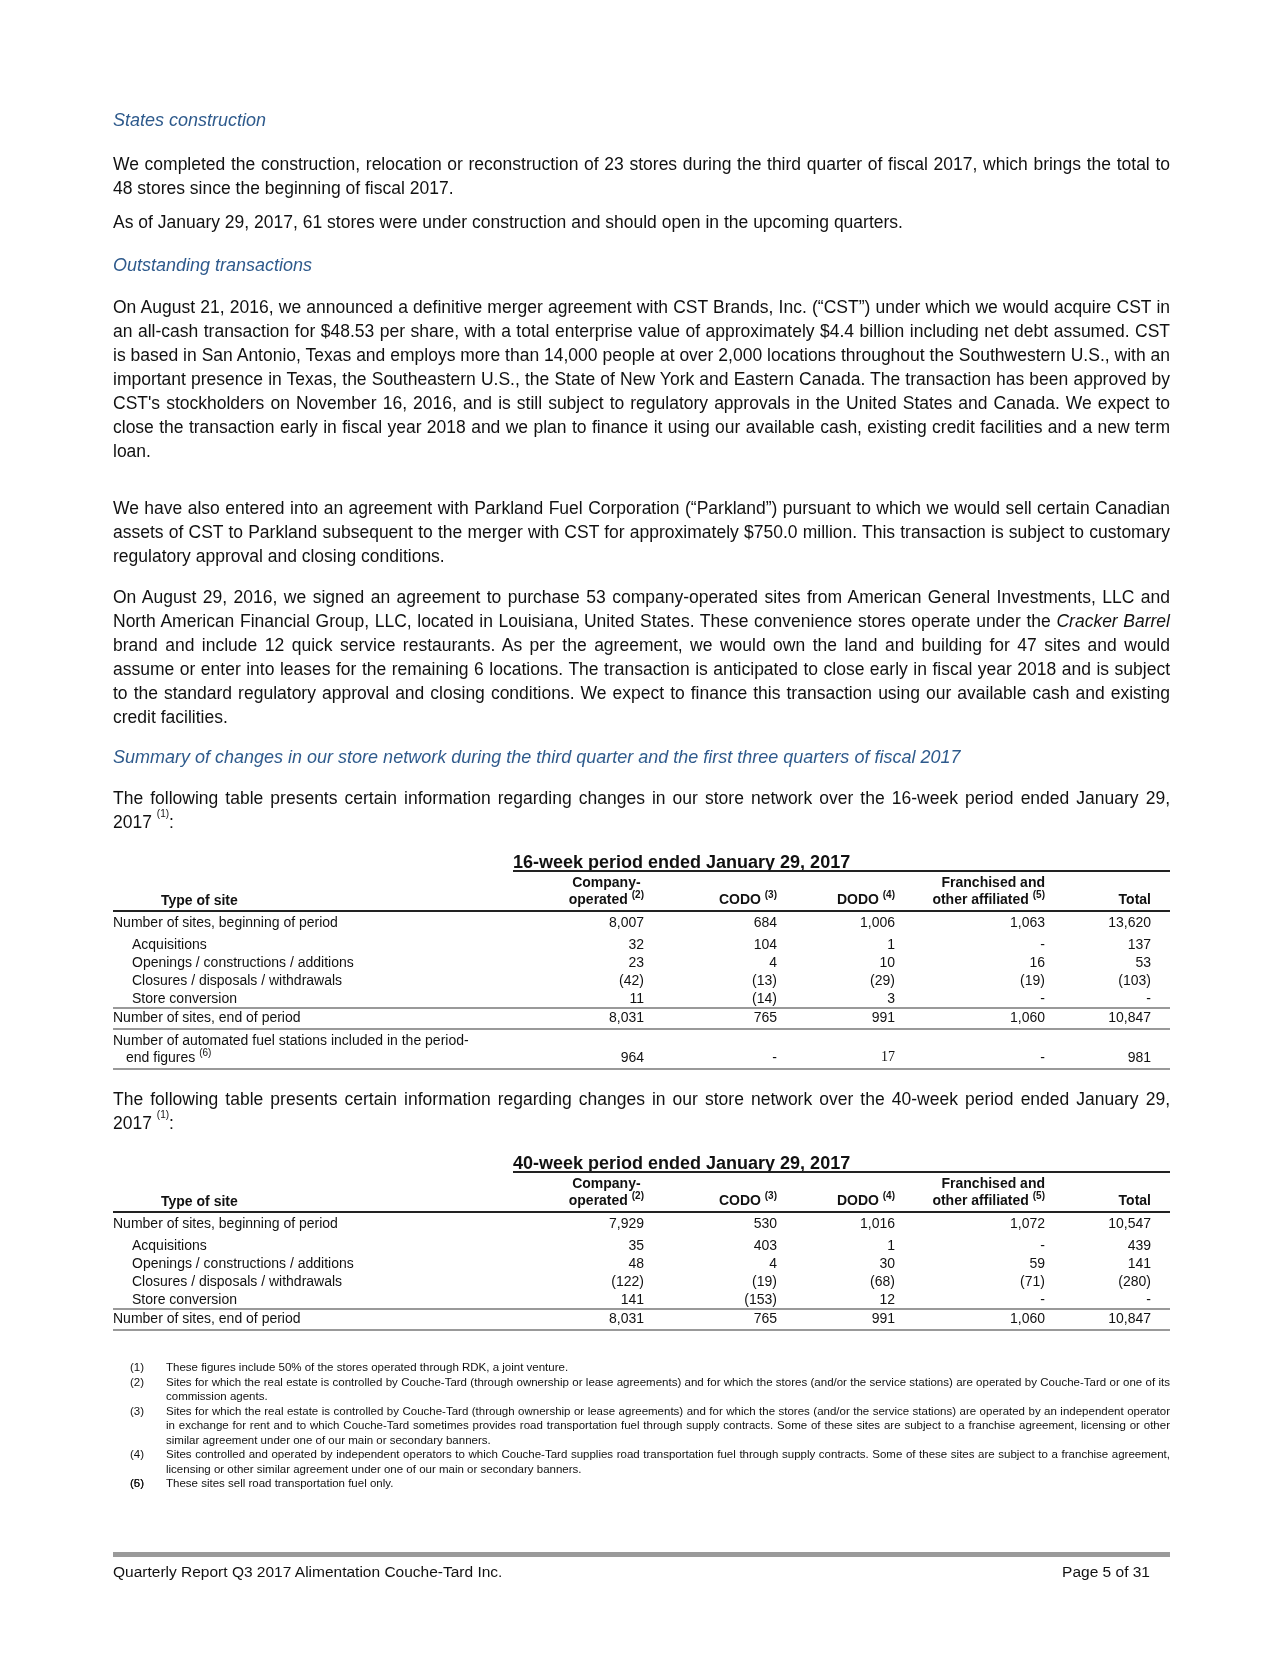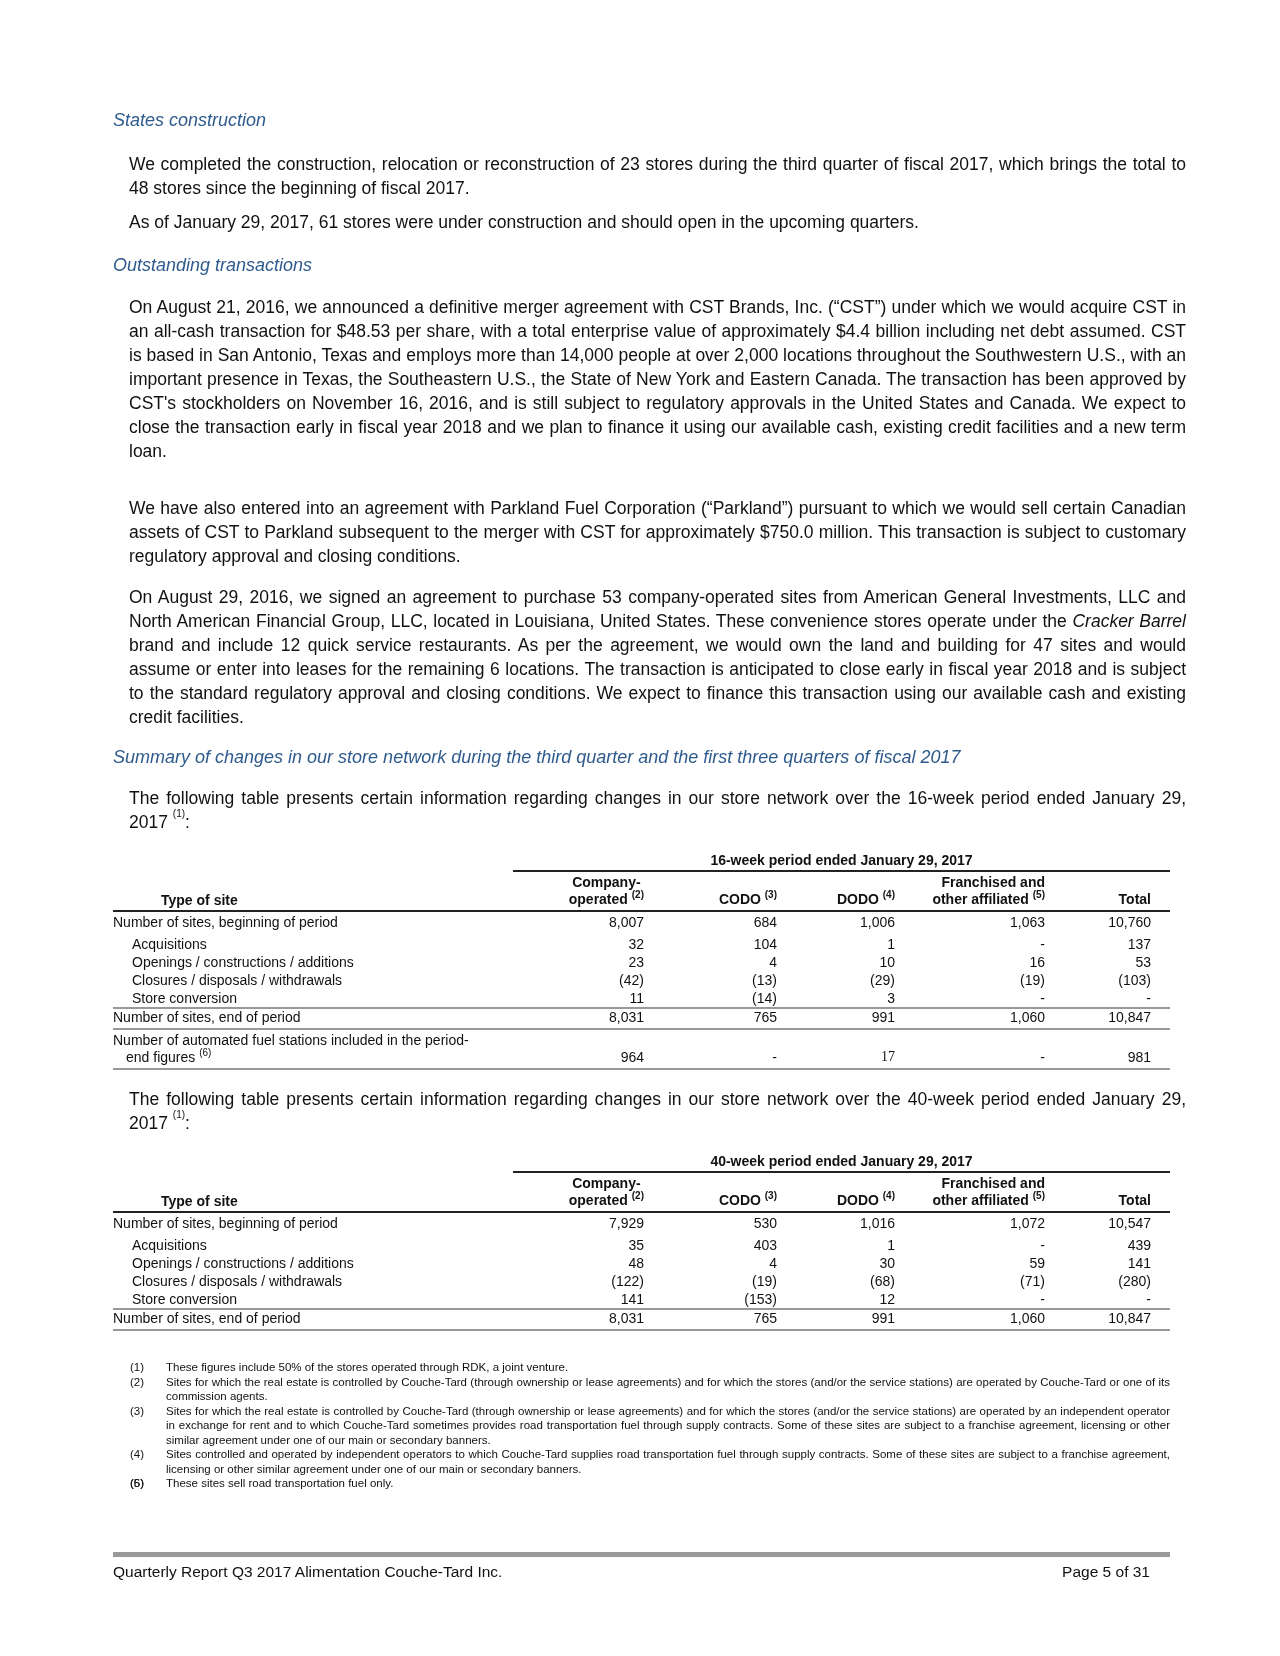--- a/index.html
+++ b/index.html
@@ -6,38 +6,38 @@
   body {
     width: 1280px; height: 1656px; position: relative; overflow: hidden;
     font-family: "Liberation Sans", sans-serif; color: #111;
   }
   .page { position: absolute; left: 113px; top: 0; width: 1057px; }
   .h-italic {
     position: absolute; left: 0; font-style: italic; color: #2e5a8c;
     font-size: 18px; white-space: nowrap;
   }
   .para {
-    position: absolute; left: 16px; width: 1057px; font-size: 17.5px;
+    position: absolute; left: 0; width: 1057px; font-size: 17.5px;
     line-height: 24px; text-align: justify; text-align-last: left;
   }
   .para sup, .tbl sup { font-size: 10px; vertical-align: top; line-height: 1; position: relative; top: -1px; }
   .tbl { position: absolute; left: 0; width: 1057px; font-size: 14px; }
   .tbl .row { position: absolute; left: 0; width: 1057px; height: 19px; }
   .tbl .lbl { position: absolute; left: 0; white-space: nowrap; }
   .tbl .lbl.indent { left: 19px; }
   .tbl .cell { position: absolute; text-align: right; white-space: nowrap; }
   .c0 { right: 526px; } 
   .c1 { right: 393px; }
   .c2 { right: 275px; }
   .c3 { right: 125px; }
   .c4 { right: 19px; }
   .tbl .hdr { font-weight: bold; margin-left: 48px; }
   .period-title {
-    position: absolute; left: 400px; width: 657px; text-align: center;
-    font-weight: bold; font-size: 14px;
+    position: absolute; left: 400px; width: 657px; text-align: left;
+    font-weight: bold; font-size: 18px;
   }
   .rule { position: absolute; height: 0; }
   .rule.dark { border-top: 2px solid #222; }
   .rule.grey { border-top: 2px solid #999; }
   .col-hdr { position: absolute; text-align: right; font-weight: bold; line-height: 17px; font-size: 14px; }
   .col-hdr.c3h { text-align: right; }
   .notes { position: absolute; left: 0; width: 1057px; font-size: 11.5px; line-height: 14.5px; }
   .note { position: relative; padding-left: 53px; text-align: justify; }
   .note .num { position: absolute; left: 17px; top: 0; }
   .footer-rule { position: absolute; left: 113px; width: 1057px; top: 1552px; height: 5px; background: #9a9a9a; }
@@ -76,21 +76,21 @@
       </div>
     <div class="col-hdr" style="top:39px; right:19px">Total</div>
     <div class="rule dark" style="top:58px; left:0; width:1057px"></div>
     <div class="rows">
         <div class="row" style="top: 62px;">
           <div class="lbl">Number of sites, beginning of period</div>
           <div class="cell c0">8,007</div>
           <div class="cell c1">684</div>
           <div class="cell c2">1,006</div>
           <div class="cell c3">1,063</div>
-          <div class="cell c4">10,760</div>
+          <div class="cell c4">13,620</div>
         </div>
         <div class="row" style="top: 84px;">
           <div class="lbl indent">Acquisitions</div>
           <div class="cell c0">32</div>
           <div class="cell c1">104</div>
           <div class="cell c2">1</div>
           <div class="cell c3">-</div>
           <div class="cell c4">137</div>
         </div>
         <div class="row" style="top: 102px;">

